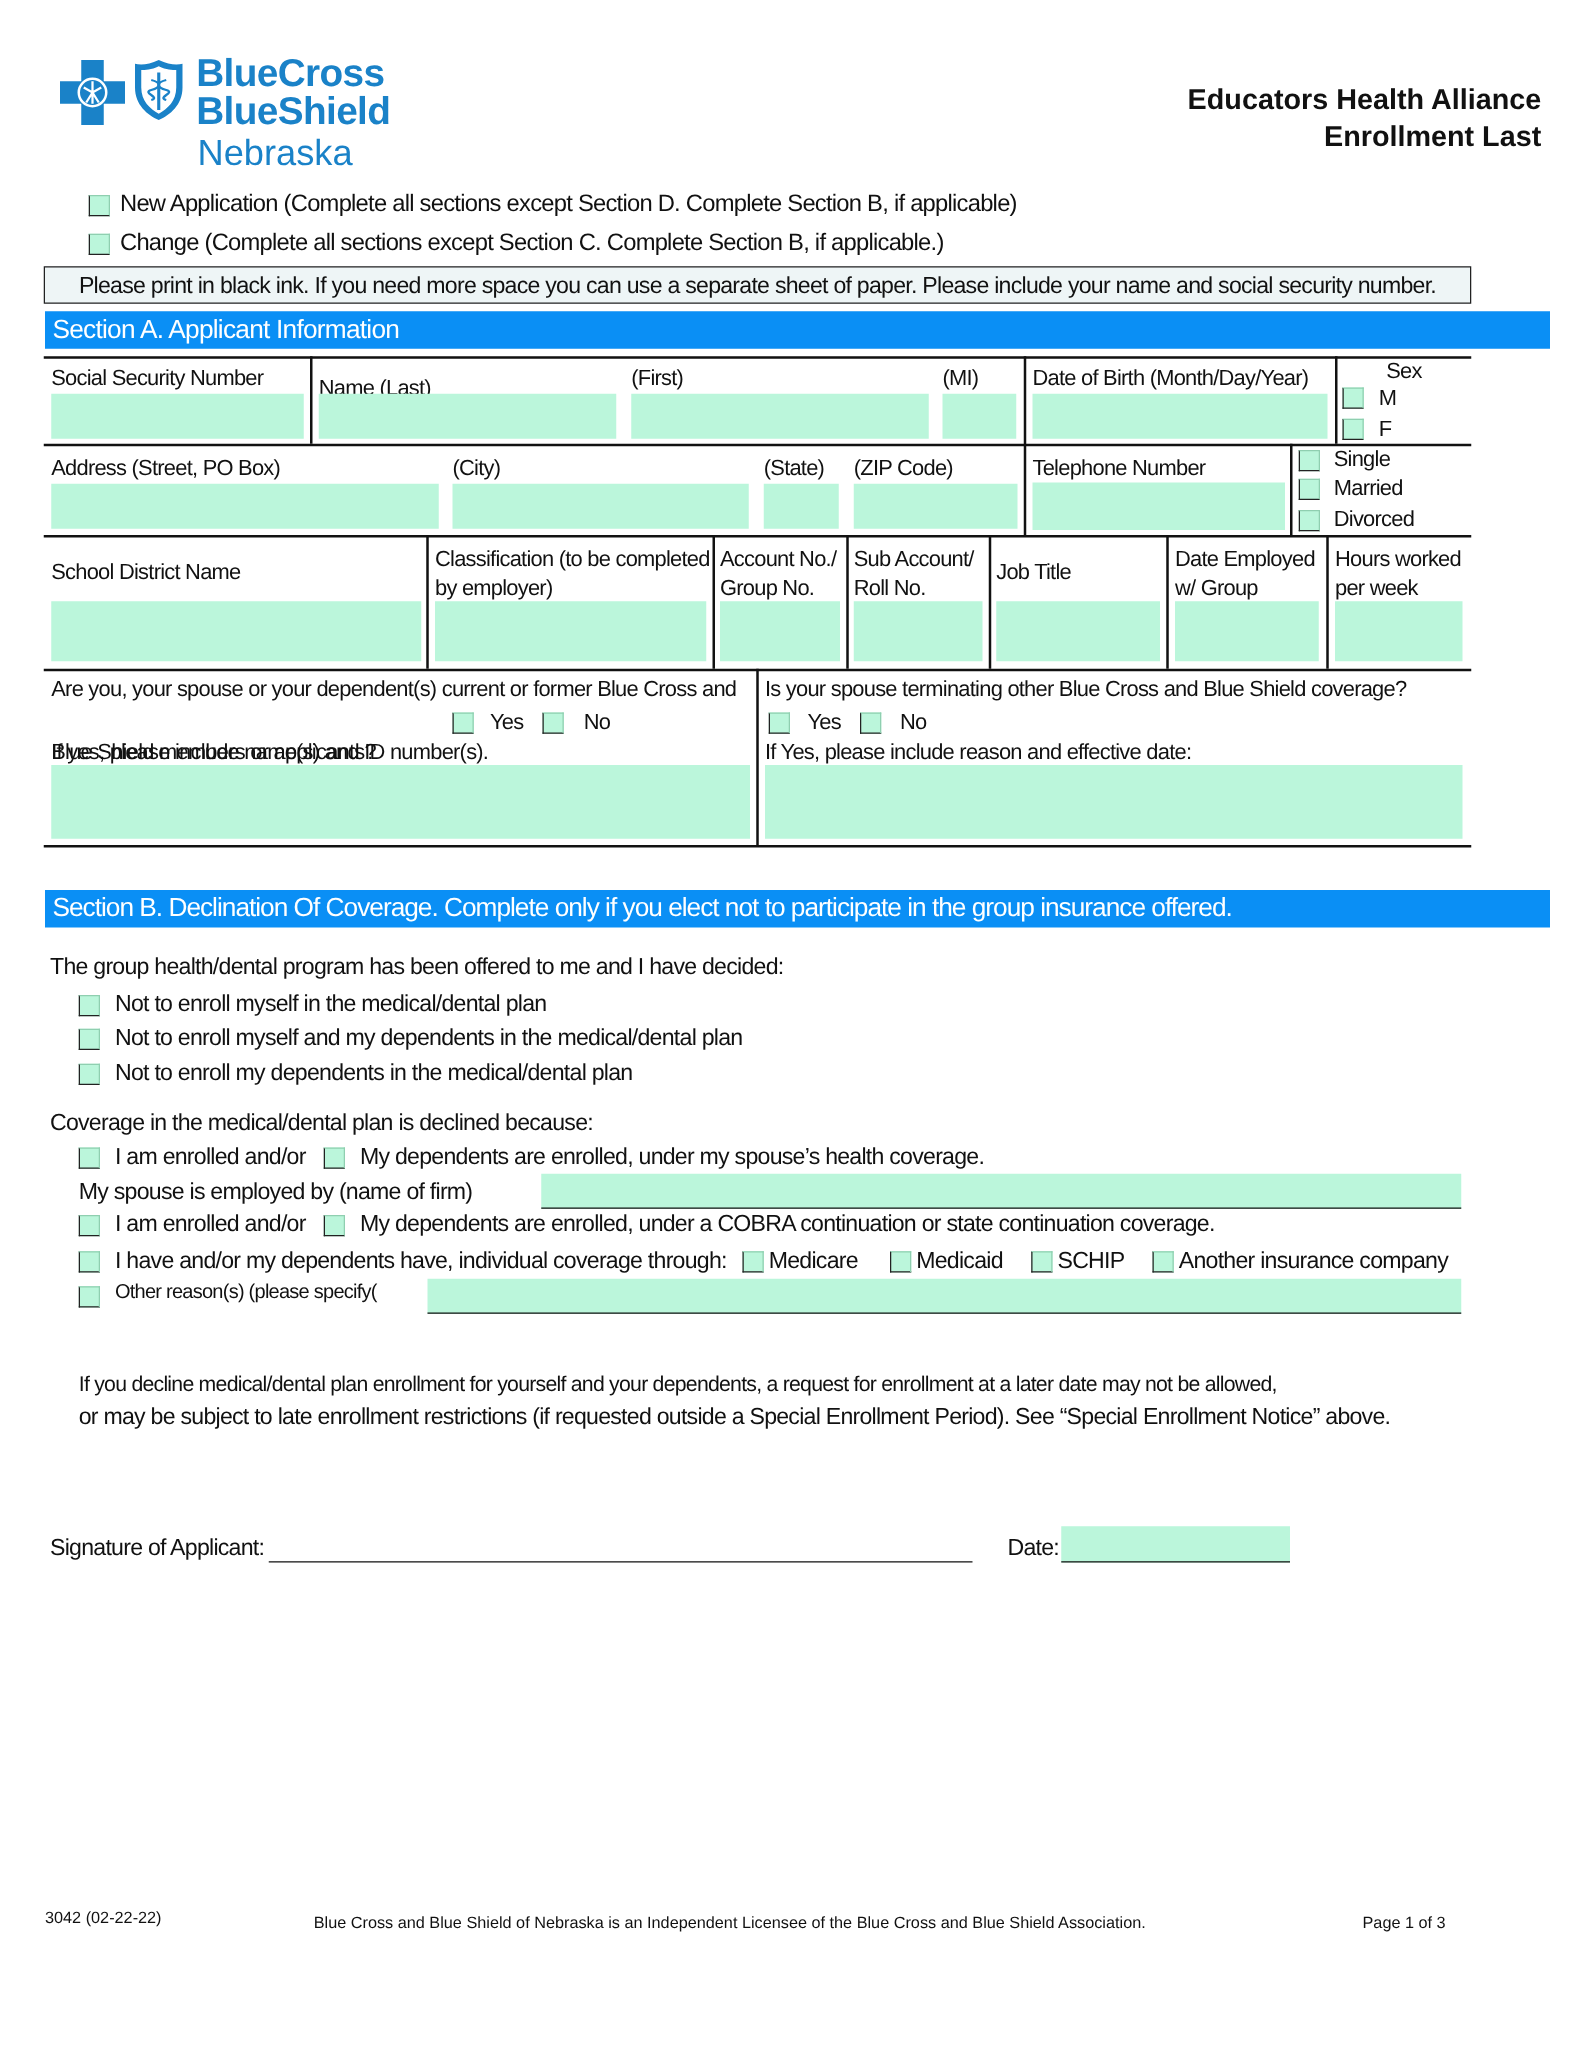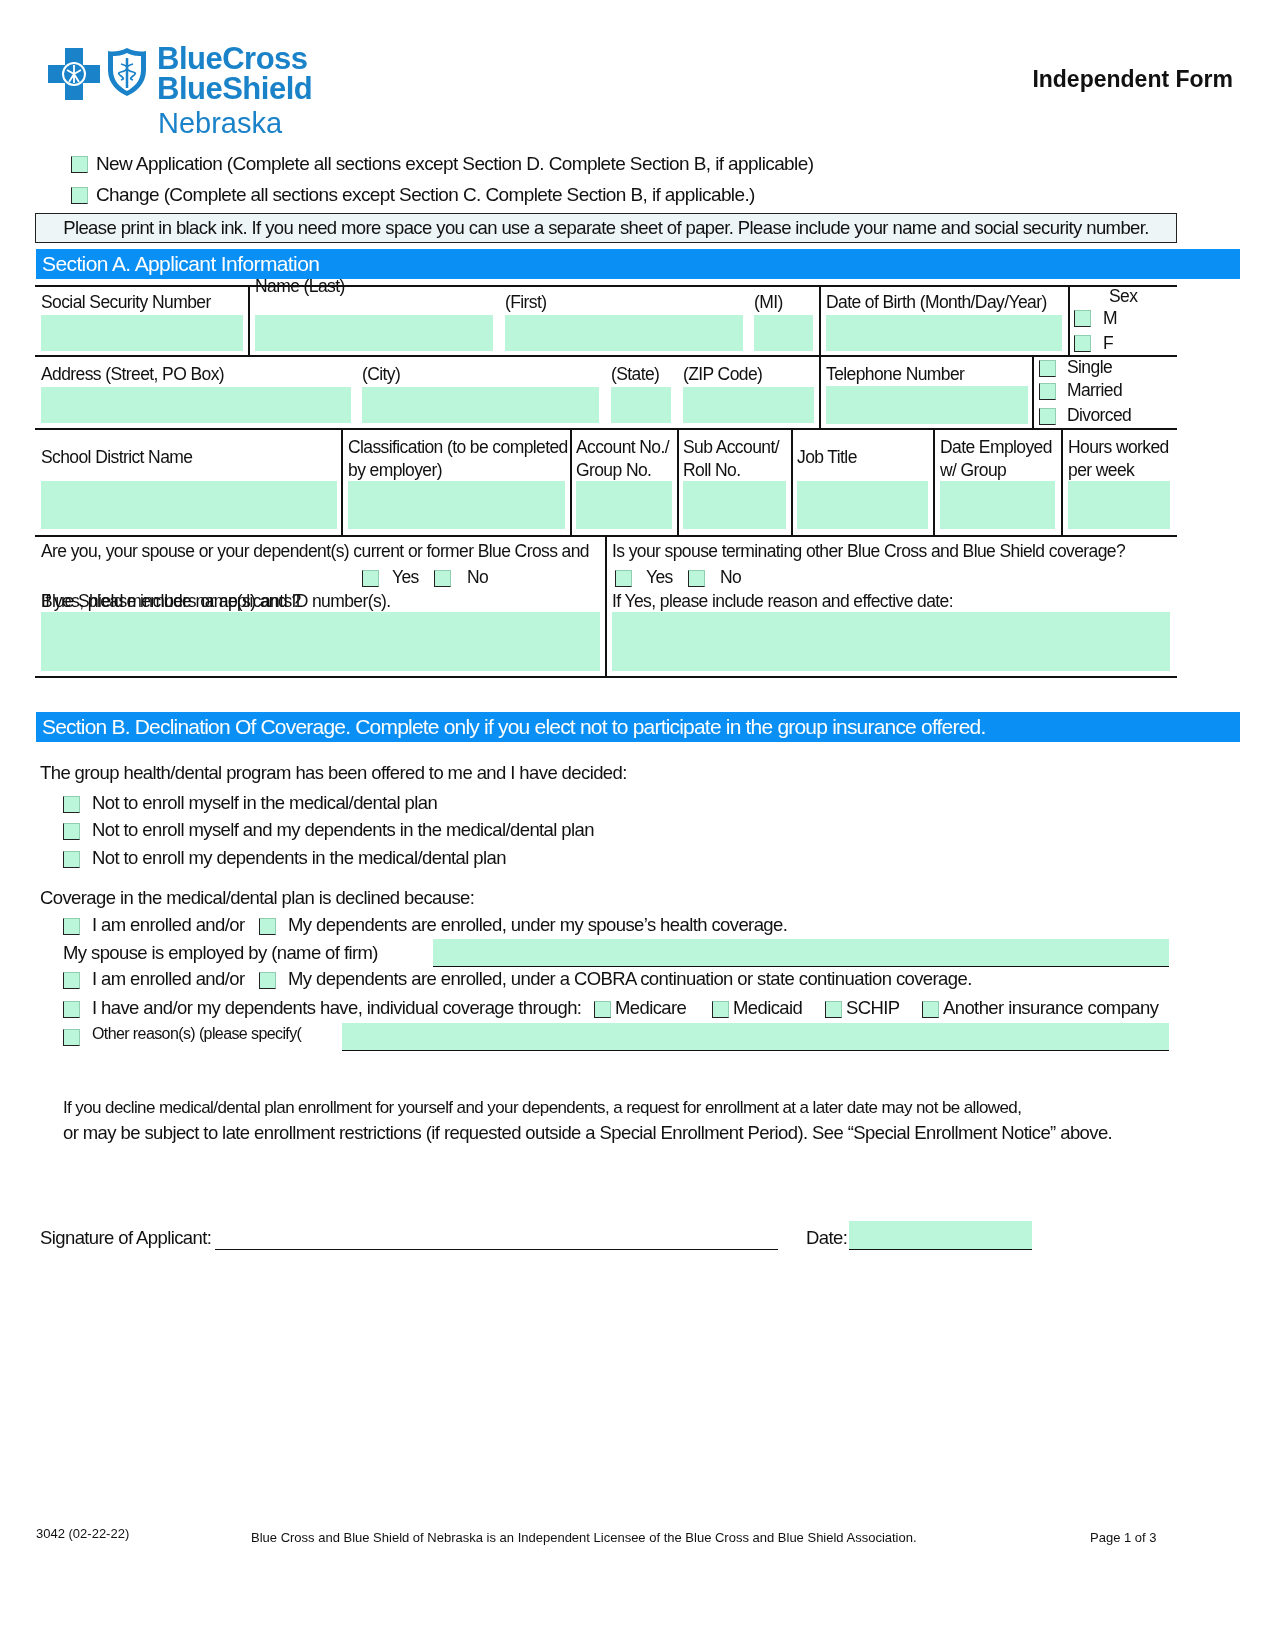--- a/index.html
+++ b/index.html
@@ -31,21 +31,22 @@
     <path d="M21 7 C15 10 10 10 7 10 V24 C7 35 14 41 21 45 C28 41 35 35 35 24 V10 C32 10 27 10 21 7Z" fill="#fff"></path>
     <path d="M21 12v30" stroke="#1a82c8" stroke-width="2.5"></path>
     <path d="M15 18c8 2 8 6 0 8s8 6 0 8M27 18c-8 2-8 6 0 8s-8 6 0 8" stroke="#1a82c8" stroke-width="1.8" fill="none"></path>
   </svg>
   <div class="logo-text" style="left:157px;top:44px">BlueCross</div>
   <div class="logo-text" style="left:157px;top:74px">BlueShield</div>
   <div class="logo-sub" style="left:158px;top:107px">Nebraska</div>
 </div>
 
 <div class="title-right">
-  <div>Independent Form</div>
+  <div>Educators Health Alliance</div>
+  <div>Enrollment Last</div>
 </div>
 
 <div class="cb" style="left:71px;top:156px"></div>
 <div class="lbl" style="left:96px;top:153px;font-size:19px">New Application  (Complete all sections except Section D. Complete Section B, if applicable)</div>
 <div class="cb" style="left:71px;top:187px"></div>
 <div class="lbl" style="left:96px;top:184px;font-size:19px">Change  (Complete all sections except Section C. Complete Section B, if applicable.)</div>
 
 <div style="position:absolute;left:35px;top:213px;width:1142px;height:30px;border:1.5px solid #222;background:#eef5f6;text-align:center;font-size:18.5px;line-height:27px;white-space:nowrap">
   <span>Please print in black ink.  If you need more space you can use a separate sheet of paper.  Please include your name and social security number.</span>
 </div>
@@ -68,21 +69,21 @@
 <div class="vl" style="left:570px;top:428px;height:107px"></div>
 <div class="vl" style="left:677px;top:428px;height:107px"></div>
 <div class="vl" style="left:791px;top:428px;height:107px"></div>
 <div class="vl" style="left:933px;top:428px;height:107px"></div>
 <div class="vl" style="left:1061px;top:428px;height:107px"></div>
 
 <div class="vl" style="left:605px;top:535px;height:141px"></div>
 
 <div class="lbl" style="left:41px;top:292px">Social Security Number</div>
 <div class="fill" style="left:41px;top:315px;width:202px;height:36px"></div>
-<div class="lbl" style="left:255px;top:276px">Name (Last)</div>
+<div class="lbl" style="left:255px;top:300px">Name (Last)</div>
 <div class="fill" style="left:255px;top:315px;width:238px;height:36px"></div>
 <div class="lbl" style="left:505px;top:292px">(First)</div>
 <div class="fill" style="left:505px;top:315px;width:238px;height:36px"></div>
 <div class="lbl" style="left:754px;top:292px">(MI)</div>
 <div class="fill" style="left:754px;top:315px;width:59px;height:36px"></div>
 <div class="lbl" style="left:826px;top:292px">Date of Birth (Month/Day/Year)</div>
 <div class="fill" style="left:826px;top:315px;width:236px;height:36px"></div>
 <div class="lbl" style="left:1109px;top:286px">Sex</div>
 <div class="cb" style="left:1074px;top:310px"></div>
 <div class="lbl" style="left:1103px;top:308px">M</div>

